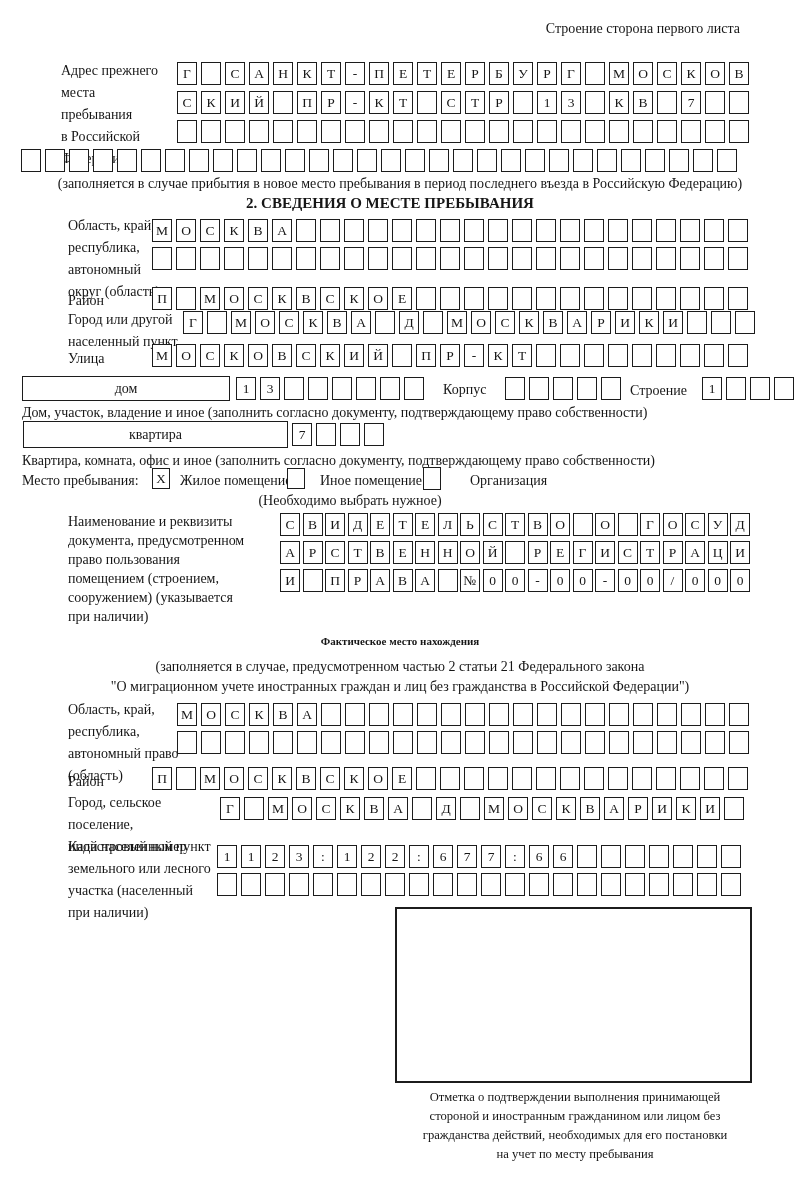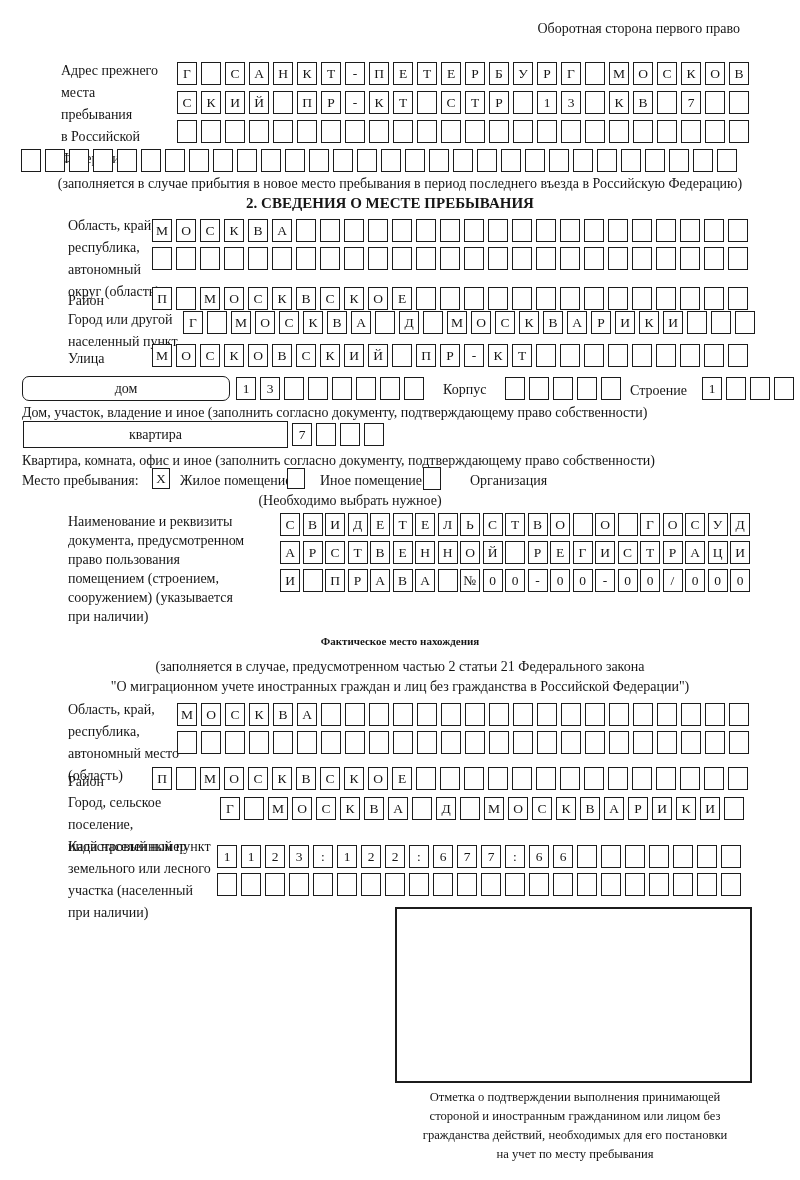--- a/index.html
+++ b/index.html
@@ -31,21 +31,21 @@
     display:inline-flex;align-items:center;justify-content:center;font-size:13px;background:#fff;
   }
   .optrow{display:flex;align-items:center;}
   .stamp{border:2px solid #1c1c1c;box-sizing:border-box;background:#fff;}
 </style>
 </head>
 <body>
 
 <div id="page">
 
-  <div class="abs label" style="left:0;top:18px;width:740px;text-align:right;">Оборотная сторона первого право</div>
+  <div class="abs label" style="left:0;top:18px;width:740px;text-align:right;">Строение сторона первого листа</div>
 
   <div class="abs label lh22" style="left:61px;top:60px;width:105px;">
       <div>Адрес прежнего</div>
       <div>места пребывания</div>
       <div>в Российской</div>
       <div>Федерации</div>
     </div>
   <div class="abs cells" style="left:177px;top:62px;">
       <span class="cell">Г</span>
       <span class="cell"></span>
@@ -303,21 +303,21 @@
       <span class="cell"></span>
       <span class="cell"></span>
       <span class="cell"></span>
       <span class="cell"></span>
       <span class="cell"></span>
       <span class="cell"></span>
       <span class="cell"></span>
       <span class="cell"></span>
     </div>
 
-  <div class="abs bigfield" style="left:22px;top:376px;width:208px;height:25px;border-radius:7px;">дом</div>
+  <div class="abs bigfield" style="left:22px;top:376px;width:208px;height:25px;">дом</div>
   <div class="abs cells" style="left:236px;top:377px;">
       <span class="cell">1</span>
       <span class="cell">3</span>
       <span class="cell"></span>
       <span class="cell"></span>
       <span class="cell"></span>
       <span class="cell"></span>
       <span class="cell"></span>
       <span class="cell"></span>
     </div>
@@ -442,21 +442,21 @@
 
   <div class="abs label bold center" style="left:0;top:631px;width:800px;font-size:11px;">Фактическое место нахождения</div>
   <div class="abs small center lh20" style="left:0;top:657px;width:800px;">
       <div>(заполняется в случае, предусмотренном частью 2 статьи 21 Федерального закона</div>
       <div>"О миграционном учете иностранных граждан и лиц без гражданства в Российской Федерации")</div>
     </div>
 
   <div class="abs label lh22" style="left:68px;top:699px;width:130px;">
       <div>Область, край,</div>
       <div>республика,</div>
-      <div>автономный место</div>
+      <div>автономный право</div>
       <div>(область)</div>
     </div>
   <div class="abs cells" style="left:177px;top:703px;">
       <span class="cell">М</span>
       <span class="cell">О</span>
       <span class="cell">С</span>
       <span class="cell">К</span>
       <span class="cell">В</span>
       <span class="cell">А</span>
       <span class="cell"></span>

